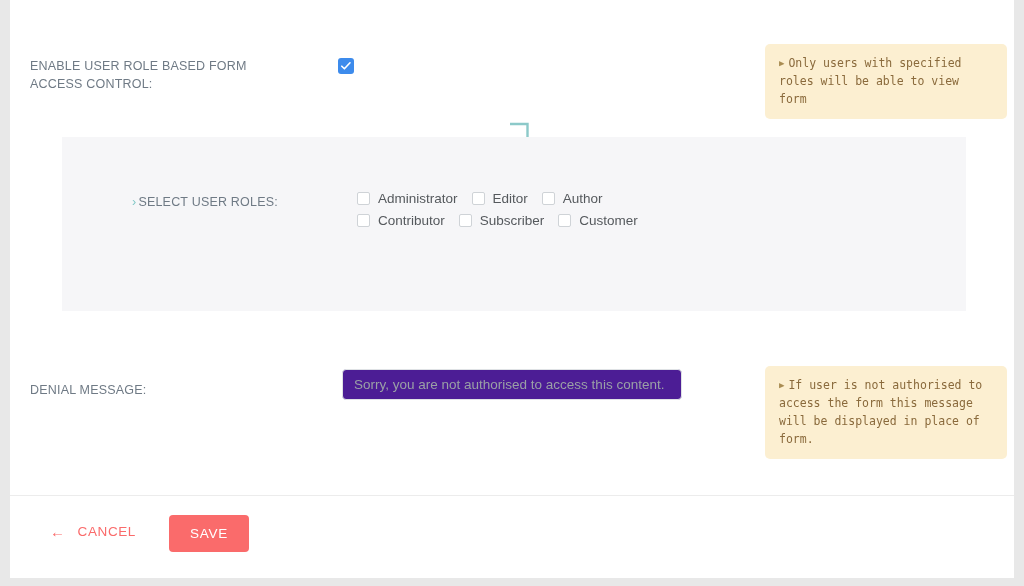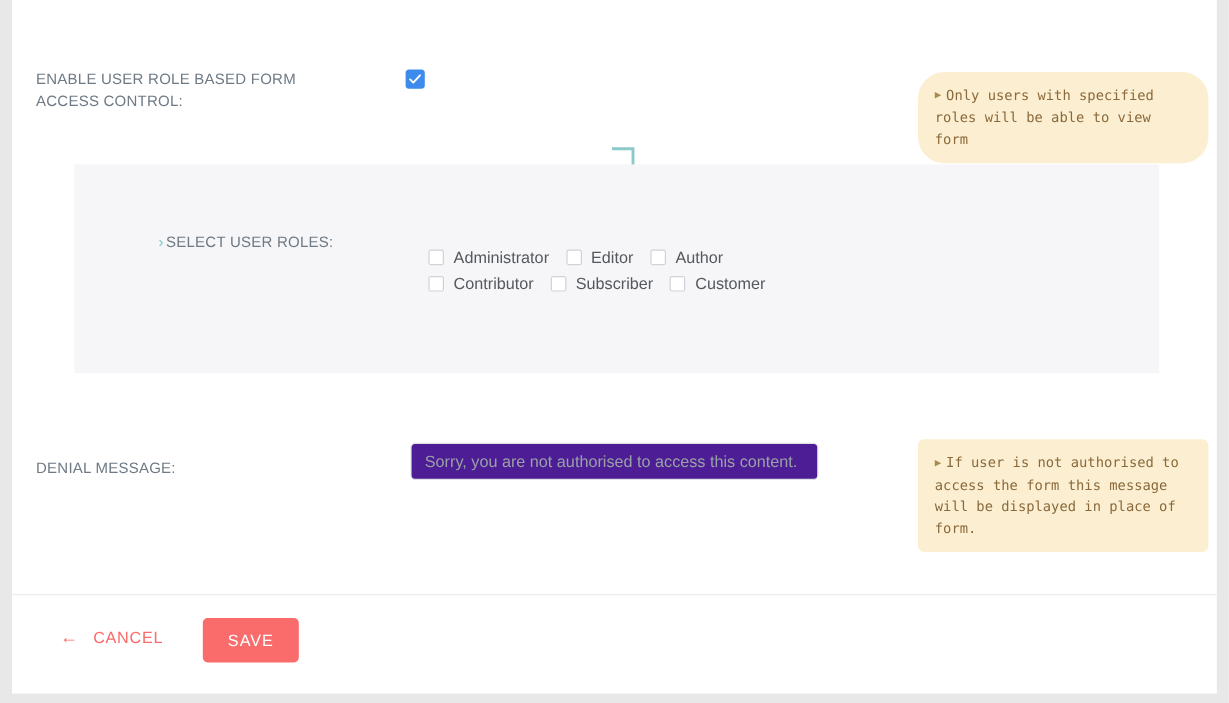--- a/index.html
+++ b/index.html
@@ -82,23 +82,22 @@
   }
   .hint .tri {
     color: #a98c52;
     margin-right: 4px;
     font-size: 9px;
     line-height: 18px;
     vertical-align: 1px;
   }
   #hint-enable {
     left: 755px;
-    top: 60px;
+    top: 44px;
     width: 242px;
-    border-radius: 22px;
   }
   #hint-roles {
     left: 729px;
     top: 182px;
     width: 216px;
   }
   #hint-denial {
     left: 755px;
     top: 366px;
     width: 242px;
@@ -128,21 +127,21 @@
     color: #6f7a85;
   }
   #lbl-roles .chev {
     color: #7fc7c6;
     font-weight: normal;
     margin-right: 2px;
   }
   .roles-grid {
     position: absolute;
     left: 295px;
-    top: 66px;
+    top: 50px;
   }
   .role-line {
     display: flex;
     align-items: center;
     height: 22px;
     margin-bottom: 0px;
   }
   .role-item {
     display: flex;
     align-items: center;

